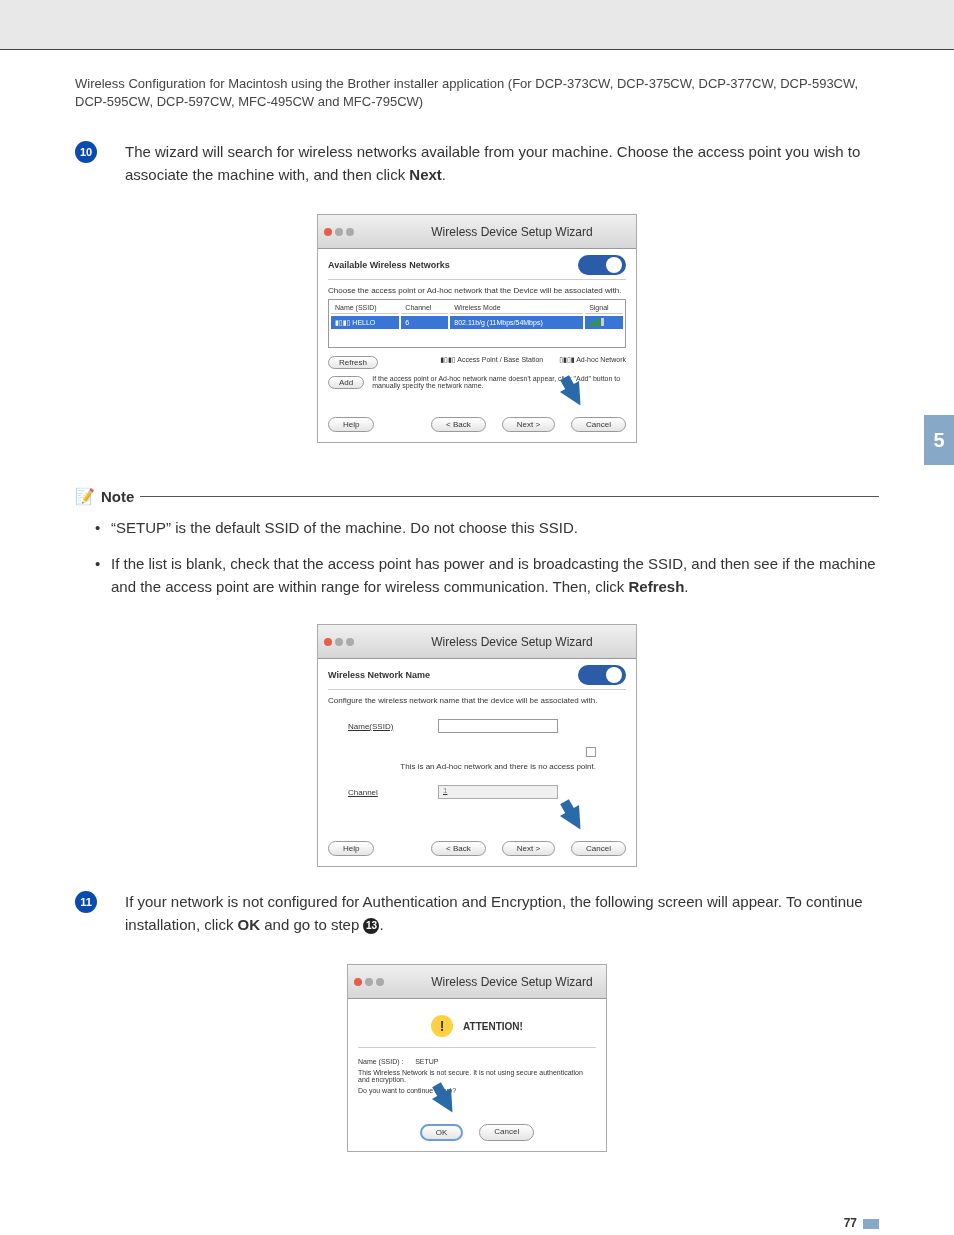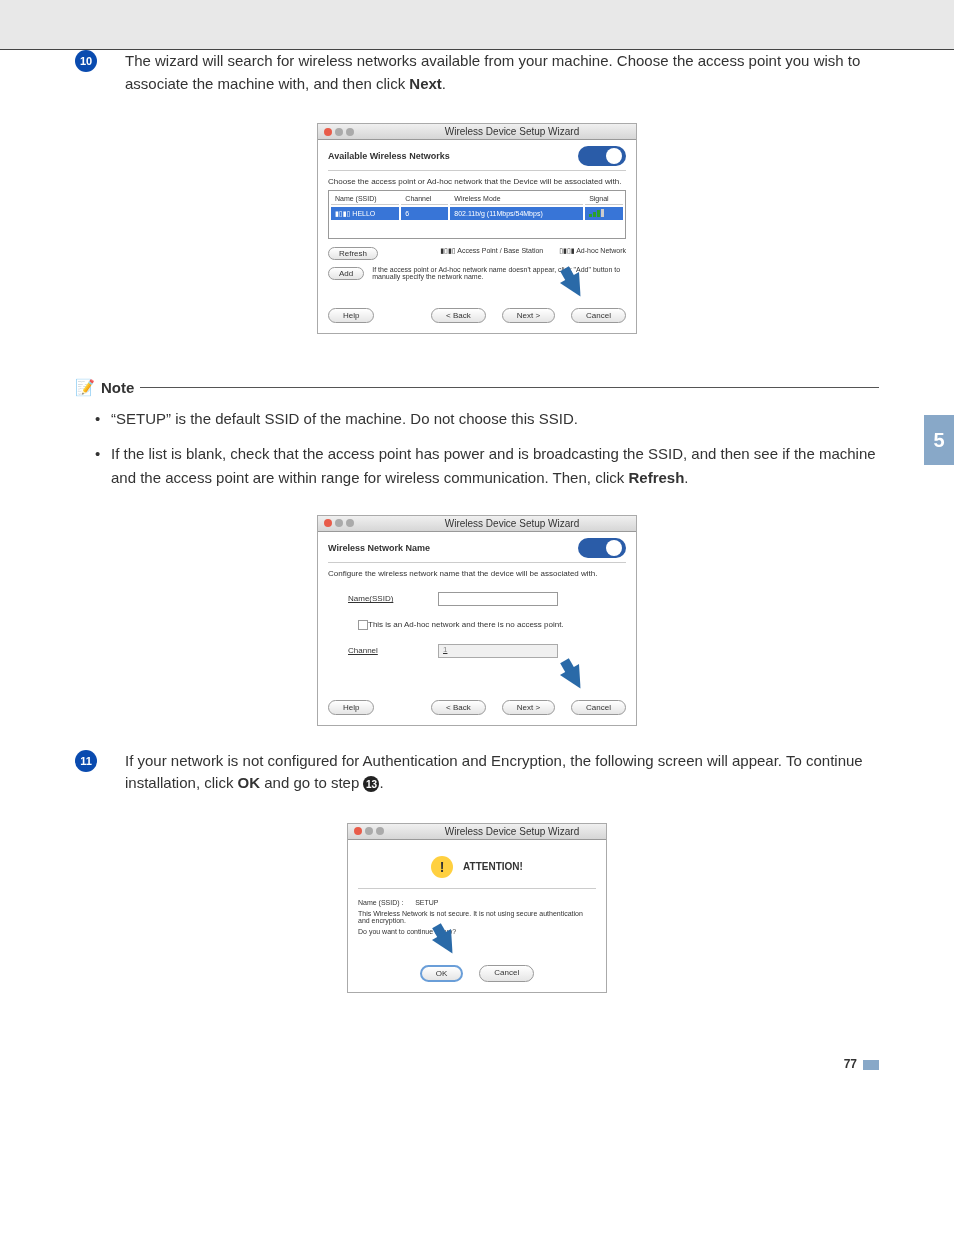--- a/index.html
+++ b/index.html
@@ -17,21 +17,21 @@
     .note-head .line { flex: 1; height: 1px; background: #555; }
     .note-head .lbl { font-size: 15px; font-weight: bold; }
     .note-list { margin-left: 20px; }
     .note-list li { font-size: 15px; line-height: 1.55; margin-bottom: 12px; list-style: none; position: relative; padding-left: 16px; }
     .note-list li::before { content: "•"; position: absolute; left: 0; }
     .shot { border: 1px solid #aaa; margin: 14px auto 24px auto; background: #fff; }
     .shot1 { width: 320px; }
     .shot2 { width: 320px; }
     .shot3 { width: 260px; }
     .shot-container { display: flex; justify-content: center; }
-    .mac-title { background: linear-gradient(#f0f0f0,#d6d6d6); border-bottom: 1px solid #999; height: 16px; display: flex; align-items: center; padding: 0 6px; font-size: 10px; color: #333; }
+    .mac-title { background: linear-gradient(#f0f0f0,#d6d6d6); border-bottom: 1px solid #999; height: 34px; display: flex; align-items: center; padding: 0 6px; font-size: 12px; color: #333; }
     .mac-dots { display: flex; gap: 3px; margin-right: 40px; }
     .mac-dots span { width: 8px; height: 8px; border-radius: 50%; display: inline-block; }
     .mac-dots .r { background: #e85c4a; } .mac-dots .y { background: #aaa; } .mac-dots .g { background: #aaa; }
     .shot-inner { padding: 6px 10px 10px 10px; font-size: 8px; color: #333; }
     .shot-header { display: flex; justify-content: space-between; align-items: center; border-bottom: 1px solid #ccc; padding-bottom: 4px; margin-bottom: 6px; }
     .shot-header b { font-size: 9px; }
     .wifi-logo { width: 48px; height: 20px; background: #2a5ca8; border-radius: 14px; position: relative; }
     .wifi-logo::after { content: ""; position: absolute; right: 4px; top: 2px; width: 16px; height: 16px; background: #fff; border-radius: 50%; }
     .tbl-mini { width: 100%; border: 1px solid #999; margin: 4px 0; font-size: 7px; }
     .tbl-mini th { font-weight: normal; text-align: left; padding: 2px 4px; border-bottom: 1px solid #ccc; }
@@ -41,40 +41,41 @@
     .sig-bar span { width: 3px; background: #2aa02a; }
     .sig-bar .s1 { height: 3px; } .sig-bar .s2 { height: 5px; } .sig-bar .s3 { height: 7px; } .sig-bar .s4 { height: 8px; background: #ccc; }
     .mac-btn { display: inline-block; border: 1px solid #999; border-radius: 10px; padding: 2px 14px; font-size: 8px; background: linear-gradient(#fff,#e5e5e5); }
     .mac-btn.small { padding: 1px 10px; }
     .btn-row { display: flex; gap: 16px; justify-content: center; margin-top: 10px; }
     .btn-row .left { margin-right: auto; }
     .form-row { display: flex; align-items: center; margin: 14px 0; padding: 0 20px; text-decoration: underline; }
     .form-row label { width: 90px; font-size: 8px; }
     .text-inp { border: 1px solid #999; height: 14px; width: 120px; }
     .sel-inp { border: 1px solid #aaa; background: #f0f0f0; height: 14px; width: 120px; font-size: 8px; padding: 0 4px; color: #888; }
-    .cb-row { padding: 0 30px; font-size: 8px; display: flex; align-items: center; }
+    .cb-row { padding: 0 30px; font-size: 8px; display: flex; gap: 5px; align-items: flex-end; flex-direction: column; }
     .big-arrow { width: 0; height: 0; border-top: 22px solid #2a6aa8; border-left: 11px solid transparent; border-right: 11px solid transparent; position: relative; transform: rotate(-30deg); }
     .big-arrow::before { content: ""; position: absolute; top: -32px; left: -5px; width: 10px; height: 12px; background: #2a6aa8; }
     .arrow-wrap { display: flex; justify-content: flex-end; padding-right: 40px; margin-top: -4px; margin-bottom: 4px; }
     .attention-row { display: flex; align-items: center; gap: 10px; justify-content: center; padding: 10px; border-bottom: 1px solid #ccc; margin-bottom: 8px; }
     .warn-ico { width: 22px; height: 22px; background: #ffd040; border-radius: 50%; display: flex; align-items: center; justify-content: center; font-weight: bold; font-size: 14px; color: #333; }
     .info-line { font-size: 7px; padding: 2px 0; }
     .page-num { text-align: right; font-size: 12px; font-weight: bold; margin-top: 40px; }
     .page-num-accent { display: inline-block; width: 16px; height: 10px; background: #88a8c8; margin-left: 6px; vertical-align: middle; }
     .legend-row { display: flex; justify-content: flex-end; gap: 16px; font-size: 7px; margin: 8px 0 4px; }
   </style>
 </head>
 <body>
 
 <div class="top-bar"></div>
 
 <div class="chapter-tab">5</div>
 
 <div class="page-wrap">
 
+  <div class="header-text">Wireless Configuration for Macintosh using the Brother installer application (For DCP-373CW, DCP-375CW, DCP-377CW, DCP-593CW, DCP-595CW, DCP-597CW, MFC-495CW and MFC-795CW)</div>
 
   <div class="step-block">
     <span class="step-badge">10</span>
     <div class="step-text">
       <span>The wizard will search for wireless networks available from your machine. Choose the access point you wish to associate the machine with, and then click </span><b>Next</b><span>.</span>
     </div>
   </div>
 
   <div class="shot-container">
   <div class="shot shot1">

